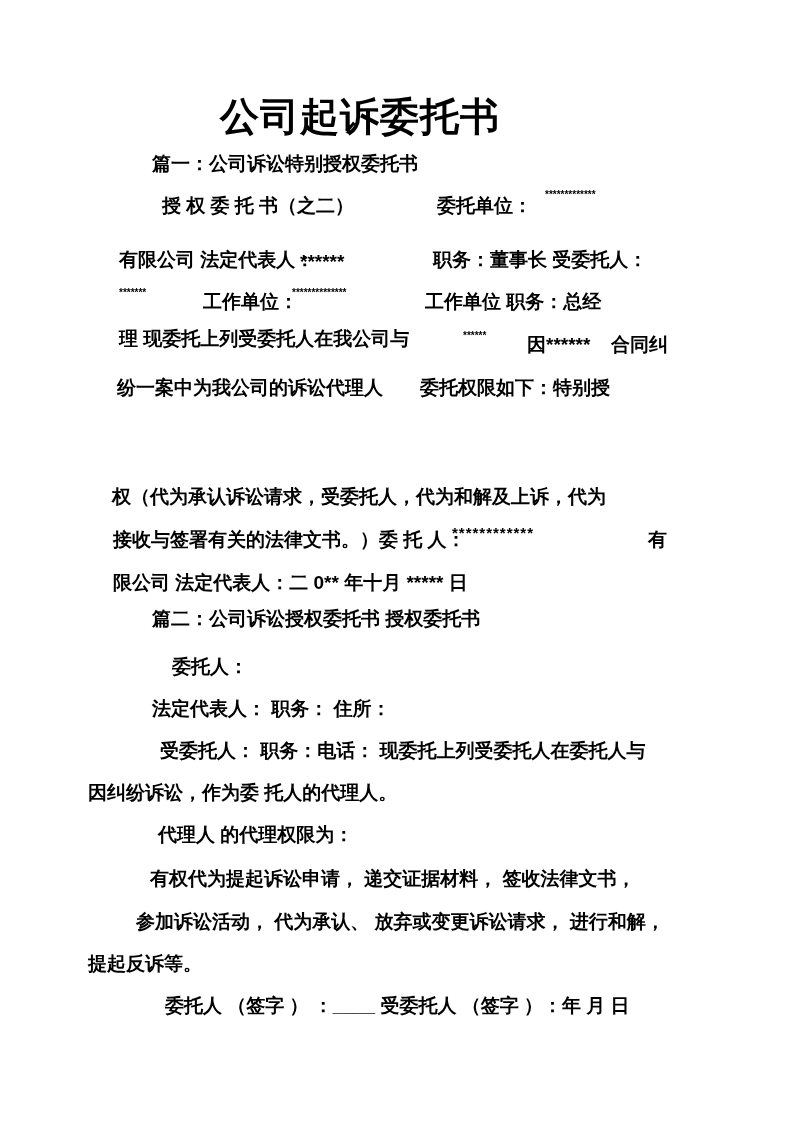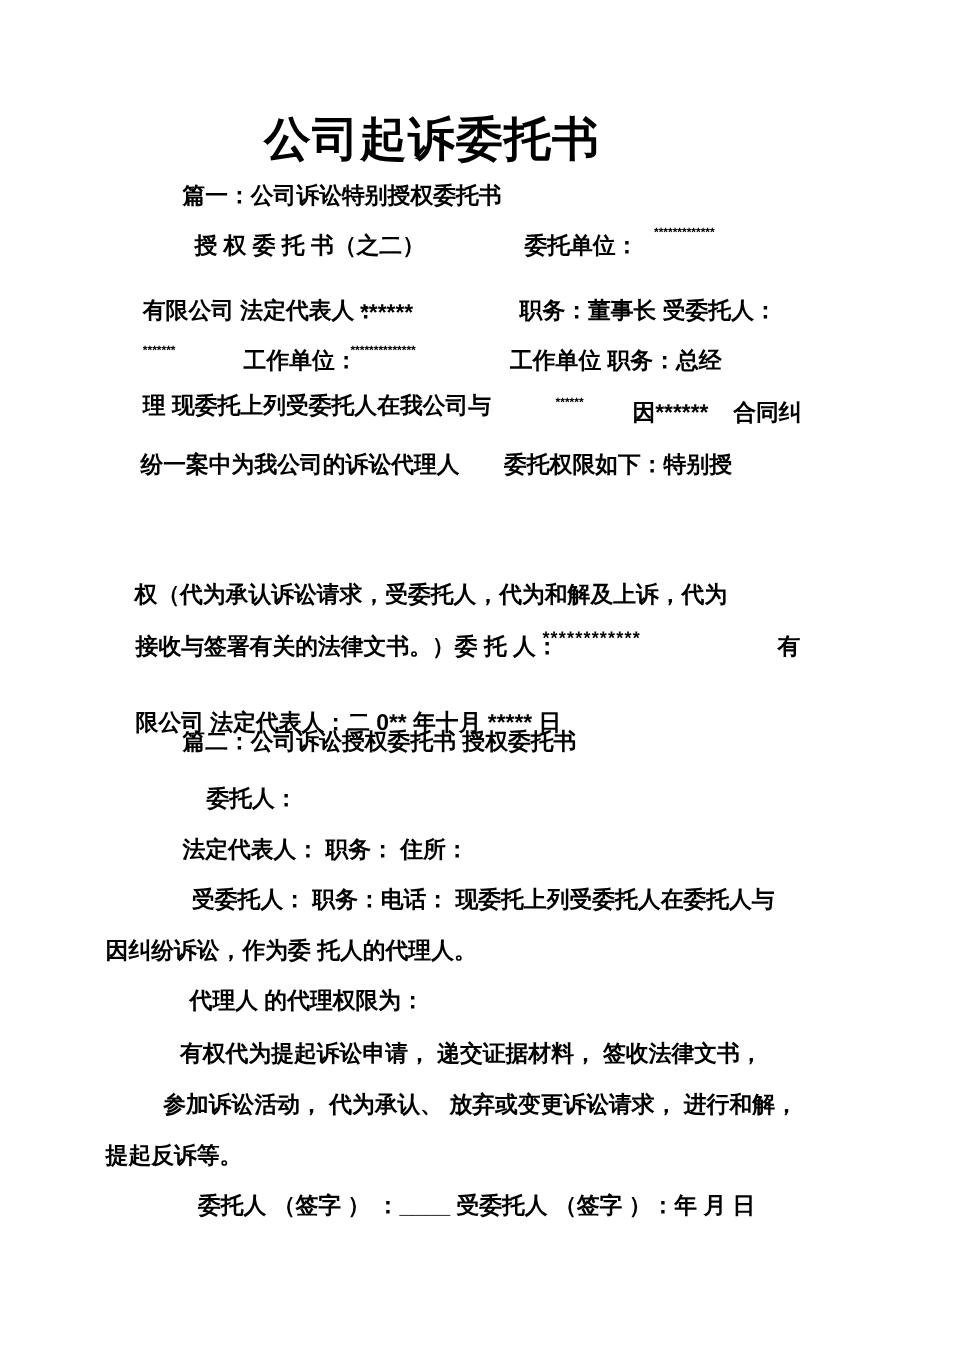--- a/index.html
+++ b/index.html
@@ -80,21 +80,21 @@
       <span class="seg" style="left: 119px; top: 328px;">理 现委托上列受委托人在我公司与</span>
       <span class="seg small" style="left: 463px; top: 330px;">******</span>
       <span class="seg" style="left: 527px; top: 334px;">因******</span>
       <span class="seg" style="left: 611px; top: 334px;">合同纠</span>
       <span class="seg" style="left: 117px; top: 377px;">纷一案中为我公司的诉讼代理人</span>
       <span class="seg" style="left: 420px; top: 377px;">委托权限如下：特别授</span>
       <span class="seg" style="left: 112px; top: 486px;">权（代为承认诉讼请求，受委托人，代为和解及上诉，代为</span>
       <span class="seg" style="left: 113px; top: 529px;">接收与签署有关的法律文书。）委 托 人：</span>
       <span class="seg mid" style="left: 452px; top: 524px;">************</span>
       <span class="seg" style="left: 648px; top: 529px;">有</span>
-      <span class="seg" style="left: 113px; top: 592px;">限公司 法定代表人：二 0** 年十月 ***** 日</span>
+      <span class="seg" style="left: 113px; top: 572px;">限公司 法定代表人：二 0** 年十月 ***** 日</span>
       <span class="seg" style="left: 152px; top: 608px;">篇二：公司诉讼授权委托书 授权委托书</span>
       <span class="seg" style="left: 172px; top: 656px;">委托人：</span>
       <span class="seg" style="left: 152px; top: 698px;">法定代表人： 职务： 住所：</span>
       <span class="seg" style="left: 160px; top: 740px;">受委托人： 职务：电话： 现委托上列受委托人在委托人与</span>
       <span class="seg" style="left: 88px; top: 782px;">因纠纷诉讼，作为委 托人的代理人。</span>
       <span class="seg" style="left: 158px; top: 824px;">代理人 的代理权限为：</span>
       <span class="seg" style="left: 150px; top: 868px;">有权代为提起诉讼申请， 递交证据材料， 签收法律文书，</span>
       <span class="seg" style="left: 88px; top: 911px; margin-left: 48px;">参加诉讼活动， 代为承认、 放弃或变更诉讼请求， 进行和解，</span>
       <span class="seg" style="left: 88px; top: 953px;">提起反诉等。</span>
       <span class="seg" style="left: 165px; top: 995px;">委托人 （签字 ） ：____ 受委托人 （签字 ）：年 月 日</span>

